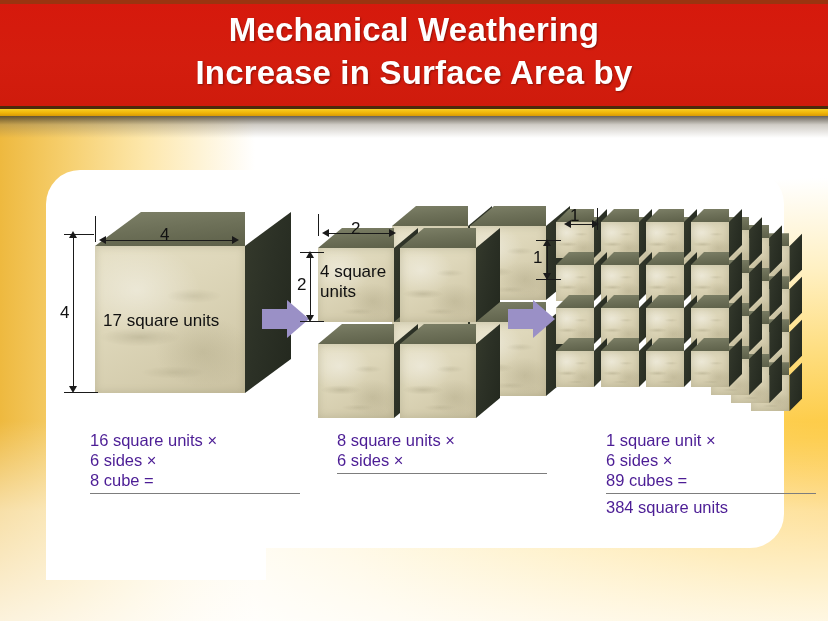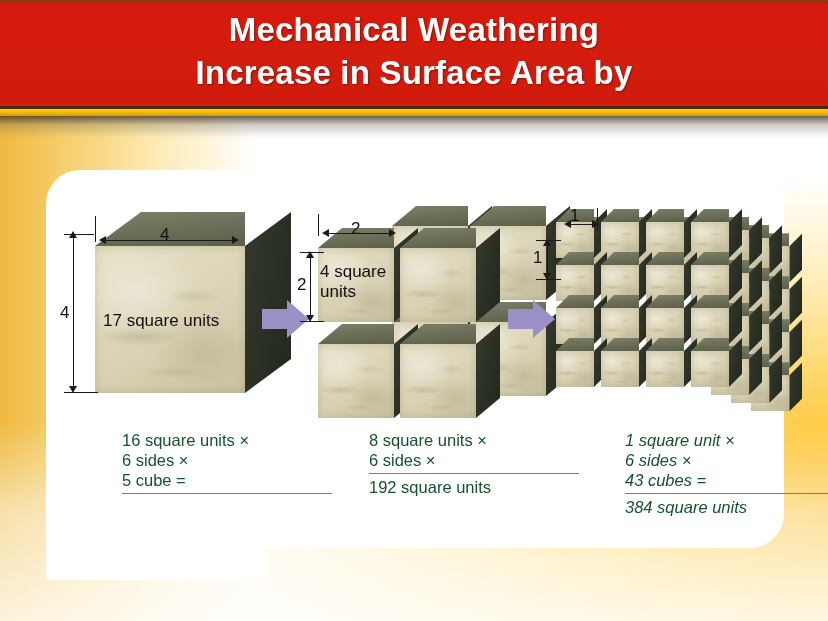--- a/index.html
+++ b/index.html
@@ -76,21 +76,21 @@
   .dimlabel{position:absolute;font-size:17px;color:#111;font-family:"Liberation Sans", sans-serif;}
   .facelabel{position:absolute;font-size:17px;color:#111;line-height:20px;}
 
   
   .bigarrow{position:absolute;}
   .bigarrow .shaft{position:absolute;left:0;top:9px;width:26px;height:20px;background:#9a90c6;}
   .bigarrow .head{position:absolute;left:25px;top:0;width:0;height:0;
     border-top:19px solid transparent;border-bottom:19px solid transparent;border-left:22px solid #9a90c6;}
 
   
-  .caption{position:absolute;font-size:16.5px;color:#14532d;line-height:20px;margin-left:32px;}
+  .caption{position:absolute;font-size:16.5px;color:#4c1d95;line-height:20px;}
   .caption .ln{white-space:nowrap;}
   .caption .rule{border-top:1px solid #7d7d7d;margin:3px 0 3px 0;}
 </style>
 </head>
 <body>
 
 <div id="slide">
 
   <div class="bg-base"></div>
   <div class="bg-leftwash"></div>
@@ -423,33 +423,32 @@
         <div class="arrowhead ah-left" style="left:564px;top:220px;"></div>
         <div class="arrowhead ah-right" style="left:592px;top:220px;"></div>
         <div class="tick" style="left:597px;top:208px;width:1px;height:22px;"></div>
         <div class="dimlabel" style="left:570px;top:206px;">1</div>
       </div>
     </div>
 
     <div class="caption" style="left:90px;top:430px;width:210px;">
       <div class="ln">16 square units ×</div>
       <div class="ln">6 sides ×</div>
-      <div class="ln">5 cube =</div>
+      <div class="ln">8 cube =</div>
       <div class="rule"></div>
     </div>
 
     <div class="caption" style="left:337px;top:430px;width:210px;">
       <div class="ln">8 square units ×</div>
       <div class="ln">6 sides ×</div>
       <div class="rule"></div>
-      <div class="ln">192 square units</div>
-    </div>
-
-    <div class="caption" style="left:593px;top:430px;width:210px;font-style:italic;">
+    </div>
+
+    <div class="caption" style="left:606px;top:430px;width:210px;">
       <div class="ln">1 square unit ×</div>
       <div class="ln">6 sides ×</div>
-      <div class="ln">43 cubes =</div>
+      <div class="ln">89 cubes =</div>
       <div class="rule"></div>
       <div class="ln">384 square units</div>
     </div>
 
   </div>
 </div>
 
 </body></html>

